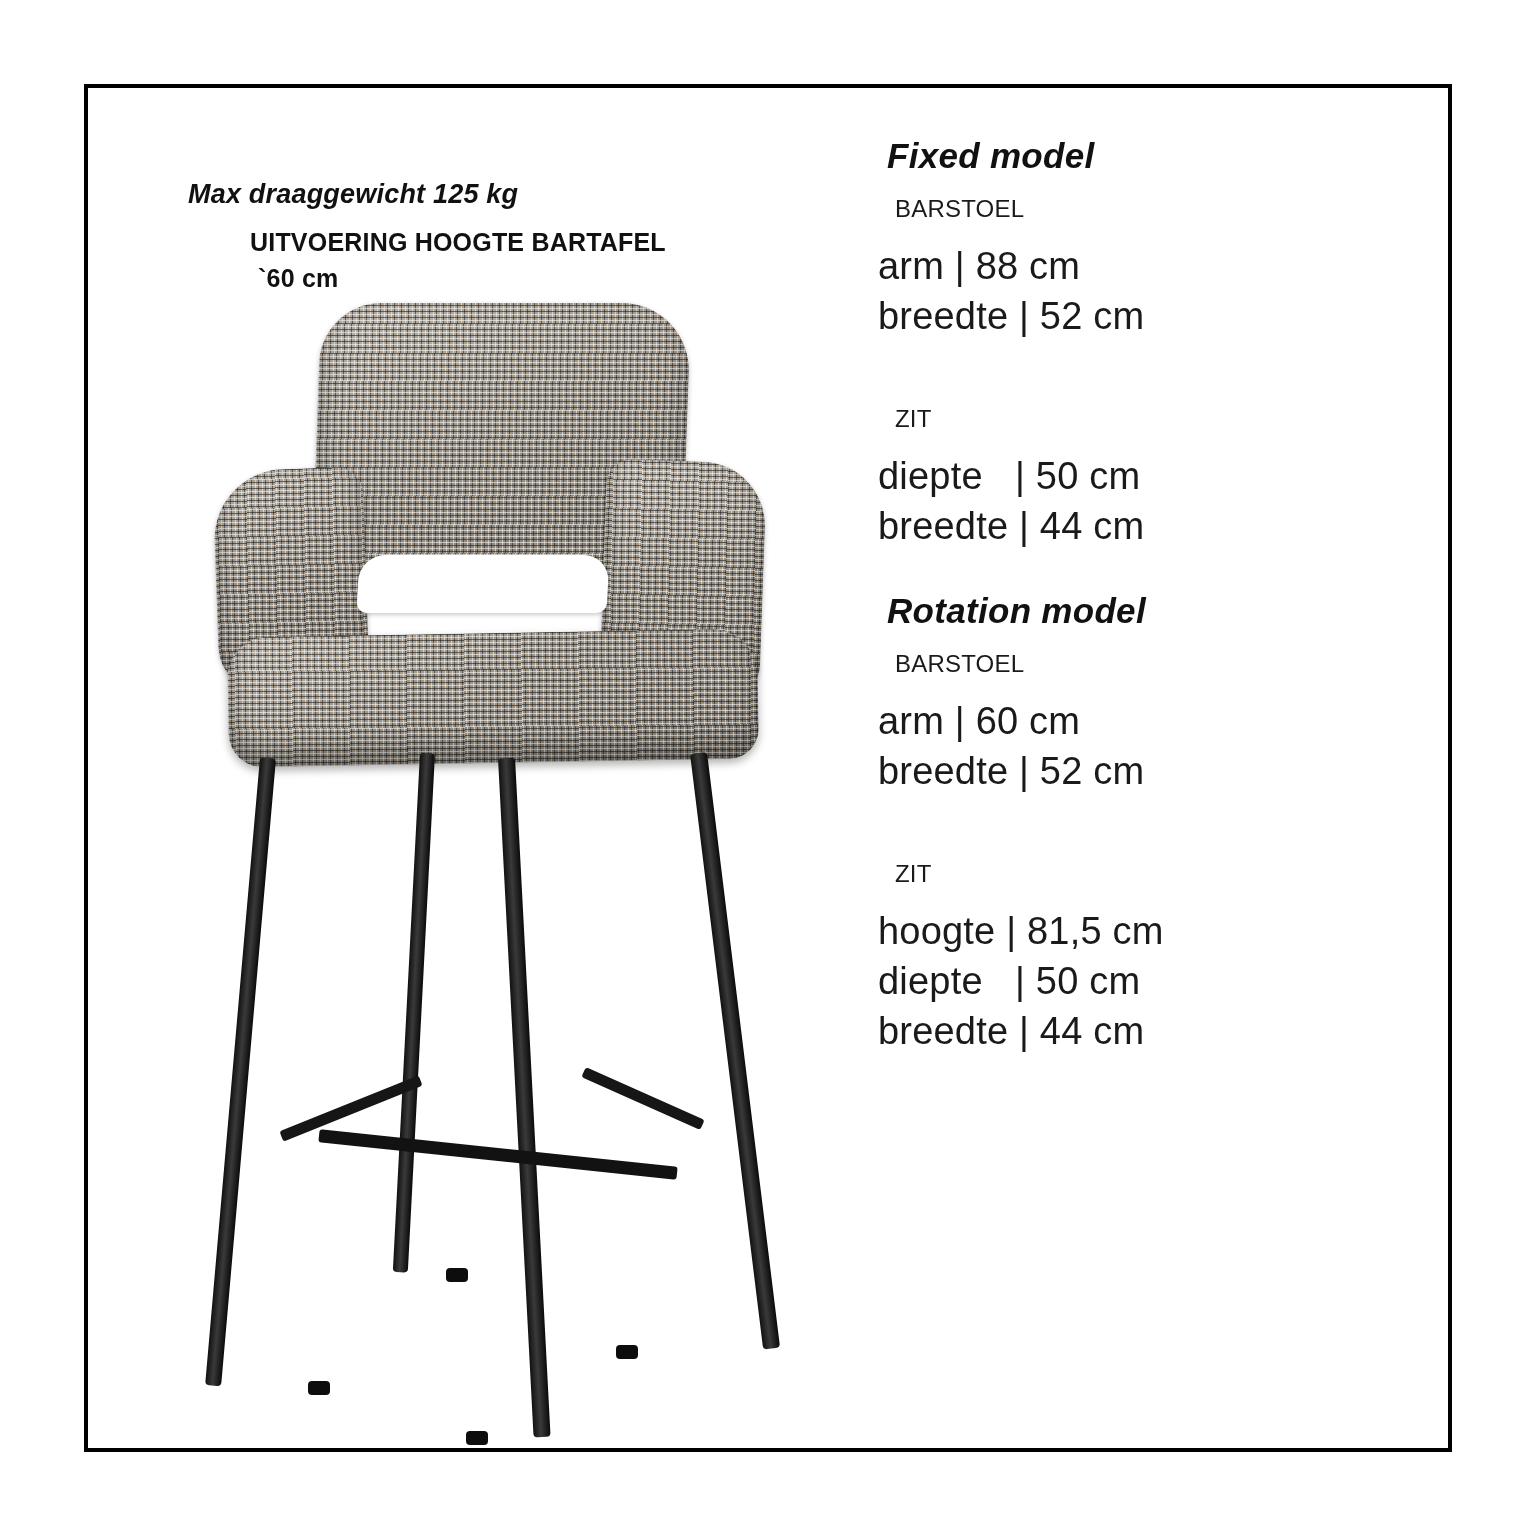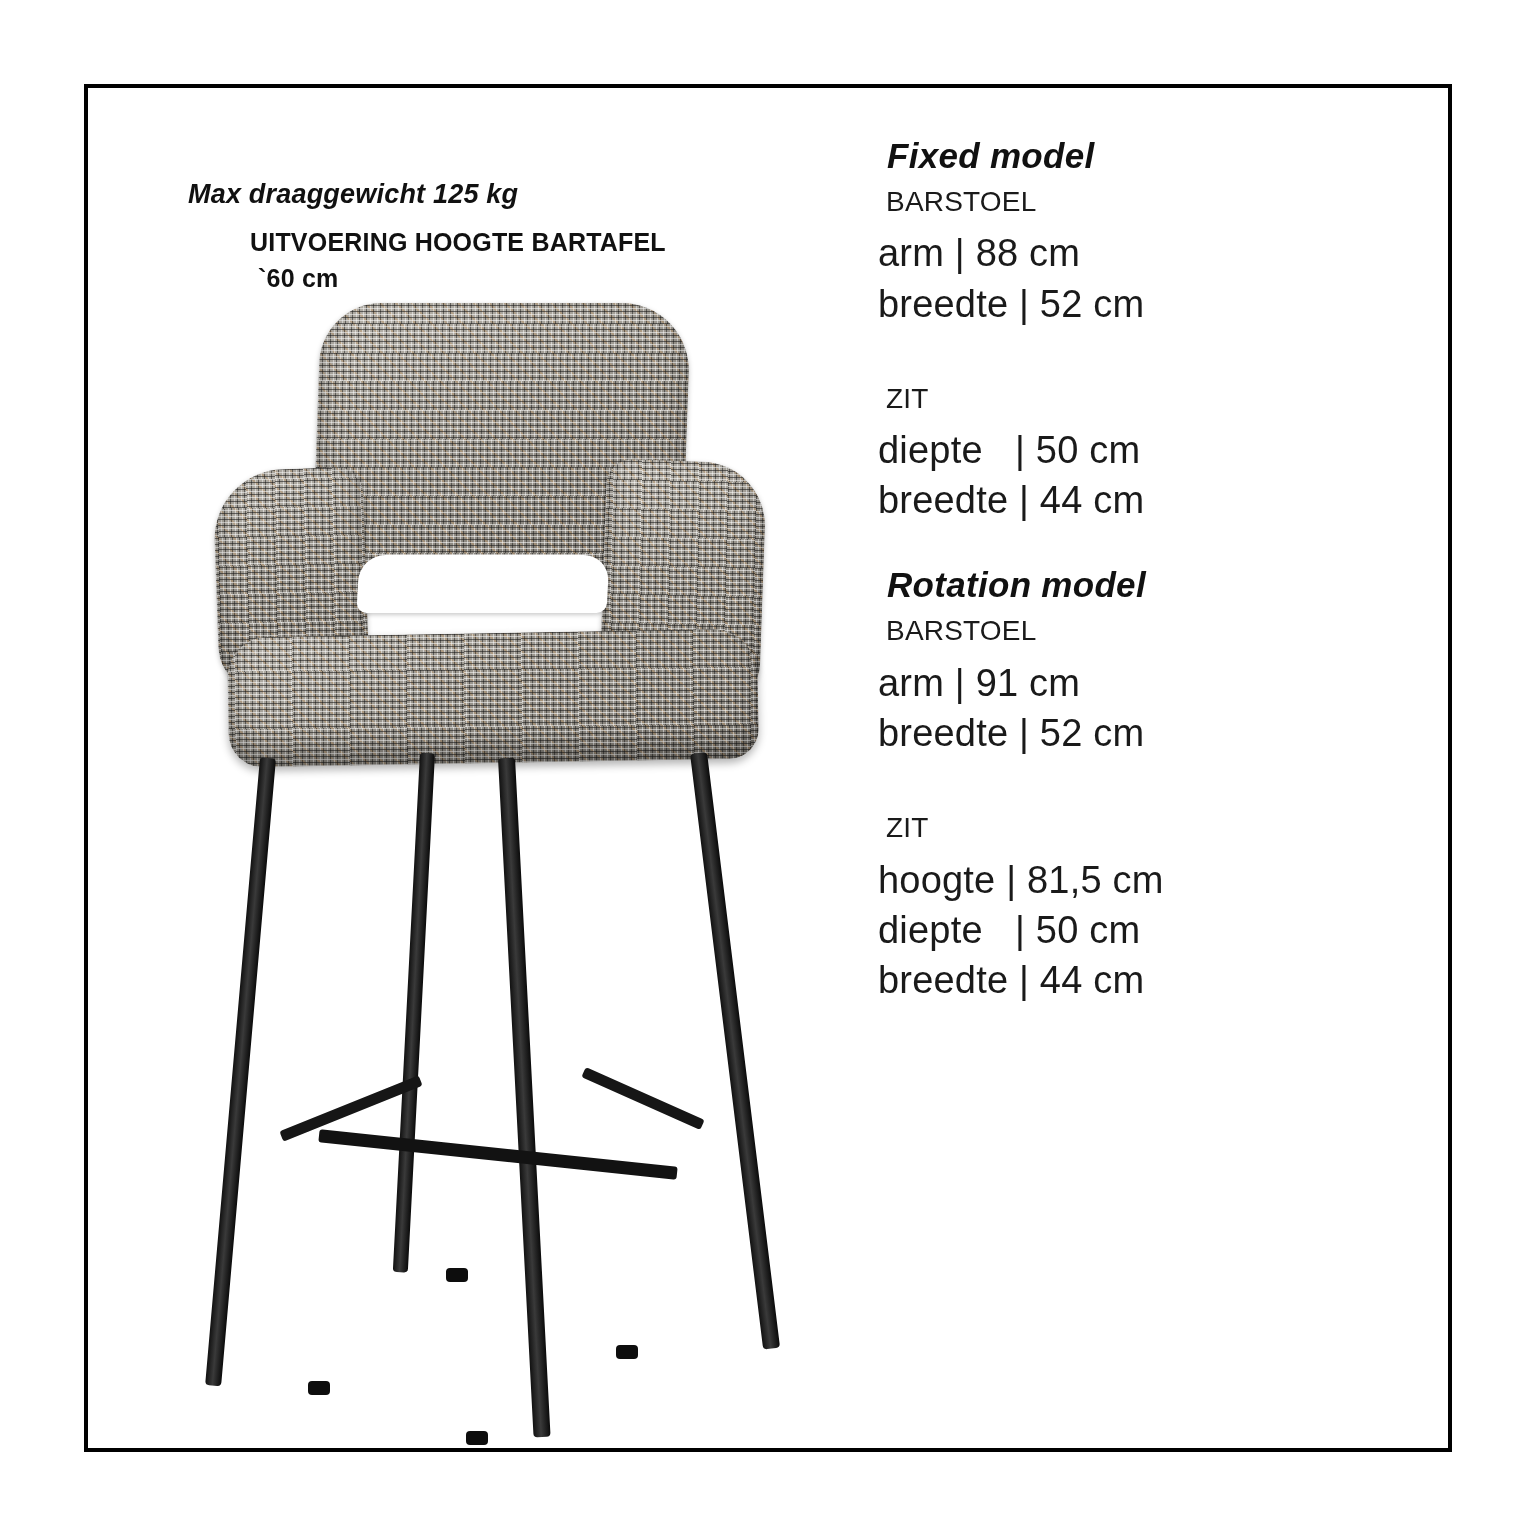--- a/index.html
+++ b/index.html
@@ -146,24 +146,24 @@
   }
   .spec-heading {
     font-size: 35px;
     font-weight: bold;
     font-style: italic;
     color: #111;
     margin: 0 0 2px 9px;
     letter-spacing: 0.3px;
   }
   .spec-sub {
-    font-size: 28px;
+    font-size: 24px;
     color: #1a1a1a;
     line-height: 1.3;
-    margin: 8px;
+    margin: 17px;
     letter-spacing: 0.2px;
   }
   .spec-line {
     font-size: 38px;
     color: #1a1a1a;
     line-height: 1.32;
     letter-spacing: 0.2px;
     white-space: pre;
   }
   .block-gap { height: 44px; }
@@ -218,21 +218,21 @@
       <div class="spec-sub">ZIT</div>
       <div class="spec-line">diepte   | 50 cm</div>
       <div class="spec-line">breedte | 44 cm</div>
     </div>
 
     <div class="group-gap"></div>
 
     <div>
       <div class="spec-heading">Rotation model</div>
       <div class="spec-sub">BARSTOEL</div>
-      <div class="spec-line">arm | 91 cm</div>
+      <div class="spec-line">arm | 60 cm</div>
       <div class="spec-line">breedte | 52 cm</div>
 
       <div class="block-gap"></div>
 
       <div class="spec-sub">ZIT</div>
       <div class="spec-line">hoogte | 81,5 cm</div>
       <div class="spec-line">diepte   | 50 cm</div>
       <div class="spec-line">breedte | 44 cm</div>
     </div>
 

